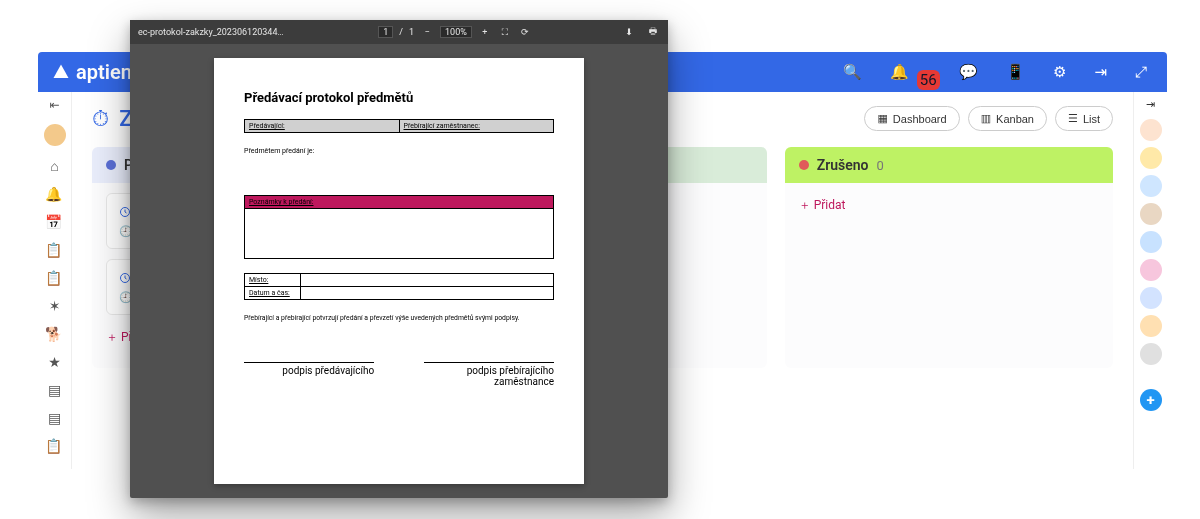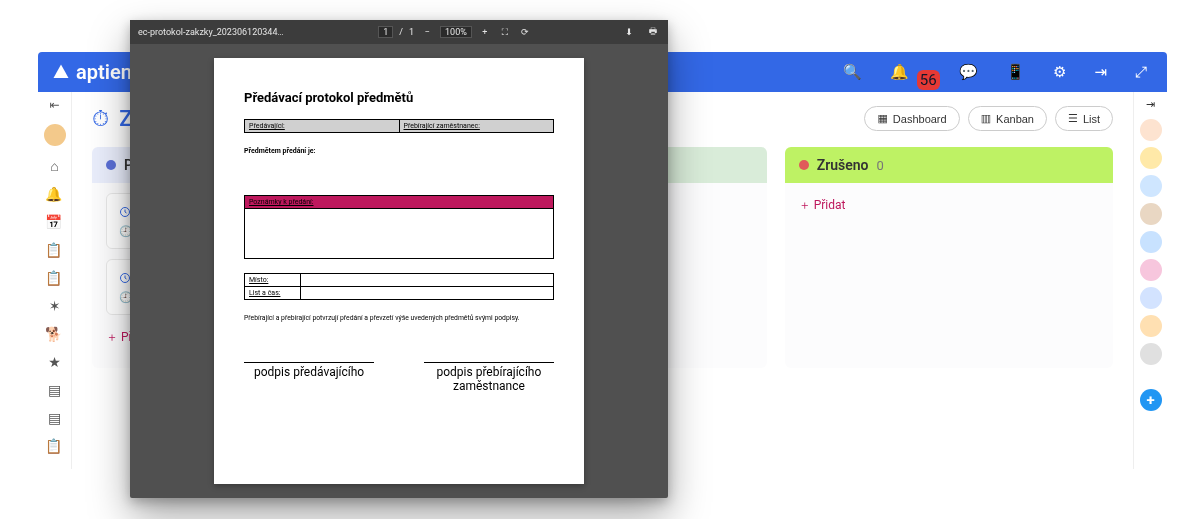--- a/index.html
+++ b/index.html
@@ -76,25 +76,25 @@
   .pdf-toolbar .right { display: flex; gap: 10px; }
   .pdf-viewport { flex: 1; display: flex; justify-content: center; padding: 14px 0 14px; overflow: hidden; }
   .pdf-page {
     width: 370px; background: #fff; padding: 32px 30px 20px; font-size: 8px; color: #000;
     box-shadow: 0 2px 6px rgba(0,0,0,.3);
   }
   .pdf-page h2 { font-size: 13px; font-weight: 700; margin-bottom: 14px; }
   .tbl { width: 100%; border-collapse: collapse; margin-bottom: 14px; }
   .tbl td, .tbl th { border: 1px solid #000; padding: 2px 4px; font-size: 7px; text-align: left; text-decoration: underline; }
   .tbl th { background: #d0d0d0; font-weight: 400; }
-  .sub { font-size: 7px; font-weight: 700; margin-bottom: 40px; }
+  .sub { font-size: 7px; font-weight: 400; margin-bottom: 40px; }
   .notes th { background: #be185d; }
   .notes td { height: 50px; }
   .sig-row { display: flex; justify-content: space-between; margin-top: 40px; }
-  .sig { width: 42%; border-top: 1px solid #000; text-align: center; font-size: 12px; padding-top: 2px; }
+  .sig { width: 42%; border-top: 1px solid #000; text-align: right; font-size: 10px; padding-top: 2px; }
   .conf { font-size: 6.8px; margin-top: 12px; }
 </style>
 </head>
 <body>
 
 <div class="app-header">
   <div class="app-logo">
     <svg viewBox="0 0 24 24" fill="#fff">
         <path d="M12 2 2 20h20z"></path>
       </svg>
@@ -245,21 +245,21 @@
             </tr>
       </tbody>
         </table>
       <table class="tbl">
         <tbody>
             <tr>
               <td style="width:18%">Místo:</td>
               <td></td>
             </tr>
         <tr>
-              <td>List a čas:</td>
+              <td>Datum a čas:</td>
               <td></td>
             </tr>
       </tbody>
         </table>
       <div class="conf">Přebírající a přebírající potvrzují předání a převzetí výše uvedených předmětů svými podpisy.</div>
       <div class="sig-row">
         <div class="sig">podpis předávajícího</div>
         <div class="sig">podpis přebírajícího zaměstnance</div>
       </div>
     </div>

